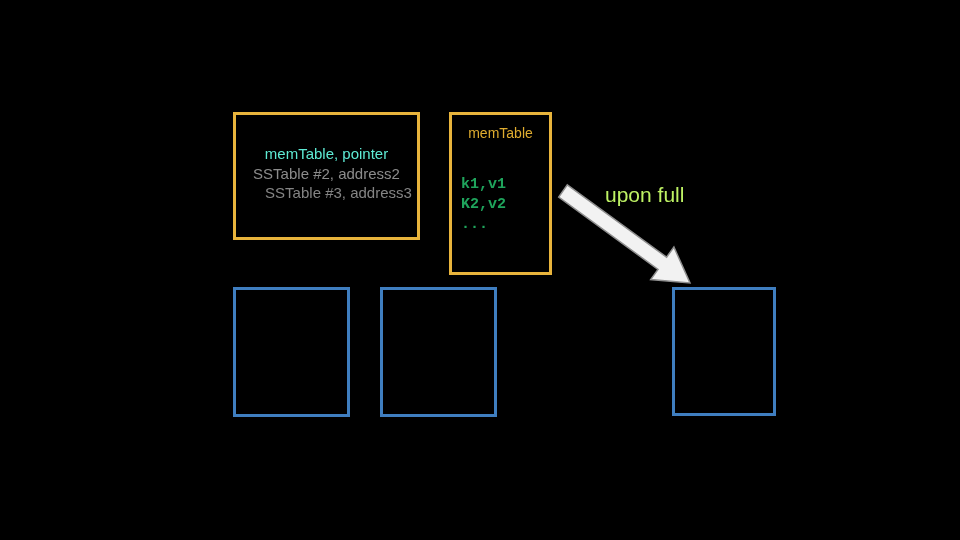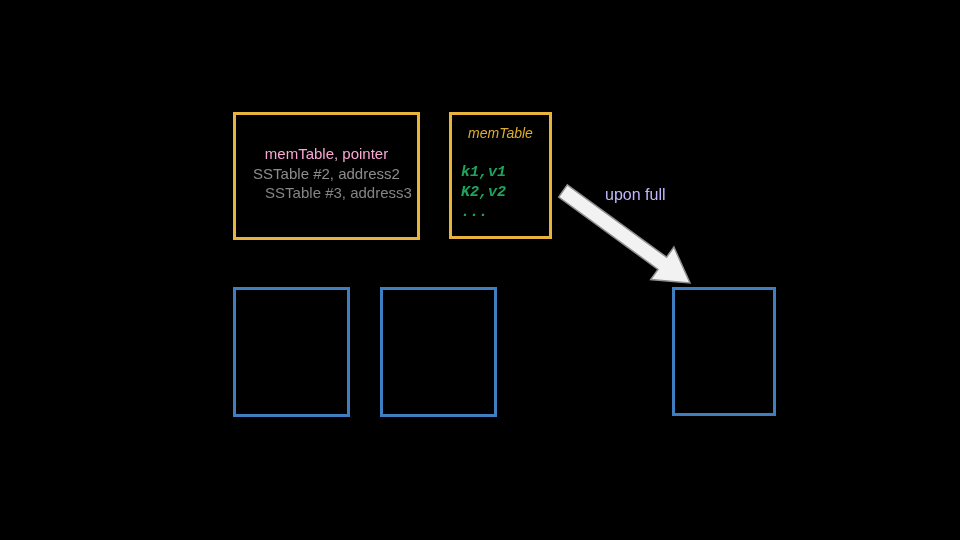--- a/index.html
+++ b/index.html
@@ -28,54 +28,54 @@
   }
   
   .index-box {
     left: 233px; top: 112px;
     width: 187px; height: 128px;
     text-align: center;
     padding-top: 29px;
     font-size: 15px;
     line-height: 19.5px;
   }
-  .index-title { color: #f9a8d4; }
+  .index-title { color: #5eead4; }
   .index-row-0 { color: #9E9E9E; }
   .index-row-1 { color: #8C8C8C; text-align: center; }
   .index-row-2 { color: #858585; margin-left: 24px; }
 
   
   .memtable-box {
     left: 449px; top: 112px;
-    width: 103px; height: 127px; font-style: italic;
+    width: 103px; height: 163px;
   }
   .memtable-title {
     margin-top: 11px;
     text-align: center;
     color: #DFAC2F;
     font-size: 14px;
     line-height: 15px;
   }
   .memtable-entries {
-    margin-top: 22px;
+    margin-top: 34px;
     padding-left: 9px;
     font-family: "Liberation Mono", monospace;
     font-weight: bold;
     font-size: 15px;
     line-height: 20px;
     color: #1FA45C;
     text-align: left;
   }
 
   
   .arrow-label {
     position: absolute;
     left: 605px; top: 186px;
-    color: #c4b5fd;
-    font-size: 16px;
+    color: #bef264;
+    font-size: 21px;
     line-height: 18px;
     white-space: nowrap;
   }
 
   .arrow-svg {
     position: absolute;
     left: 0; top: 0;
     width: 960px; height: 540px;
     pointer-events: none;
   }

